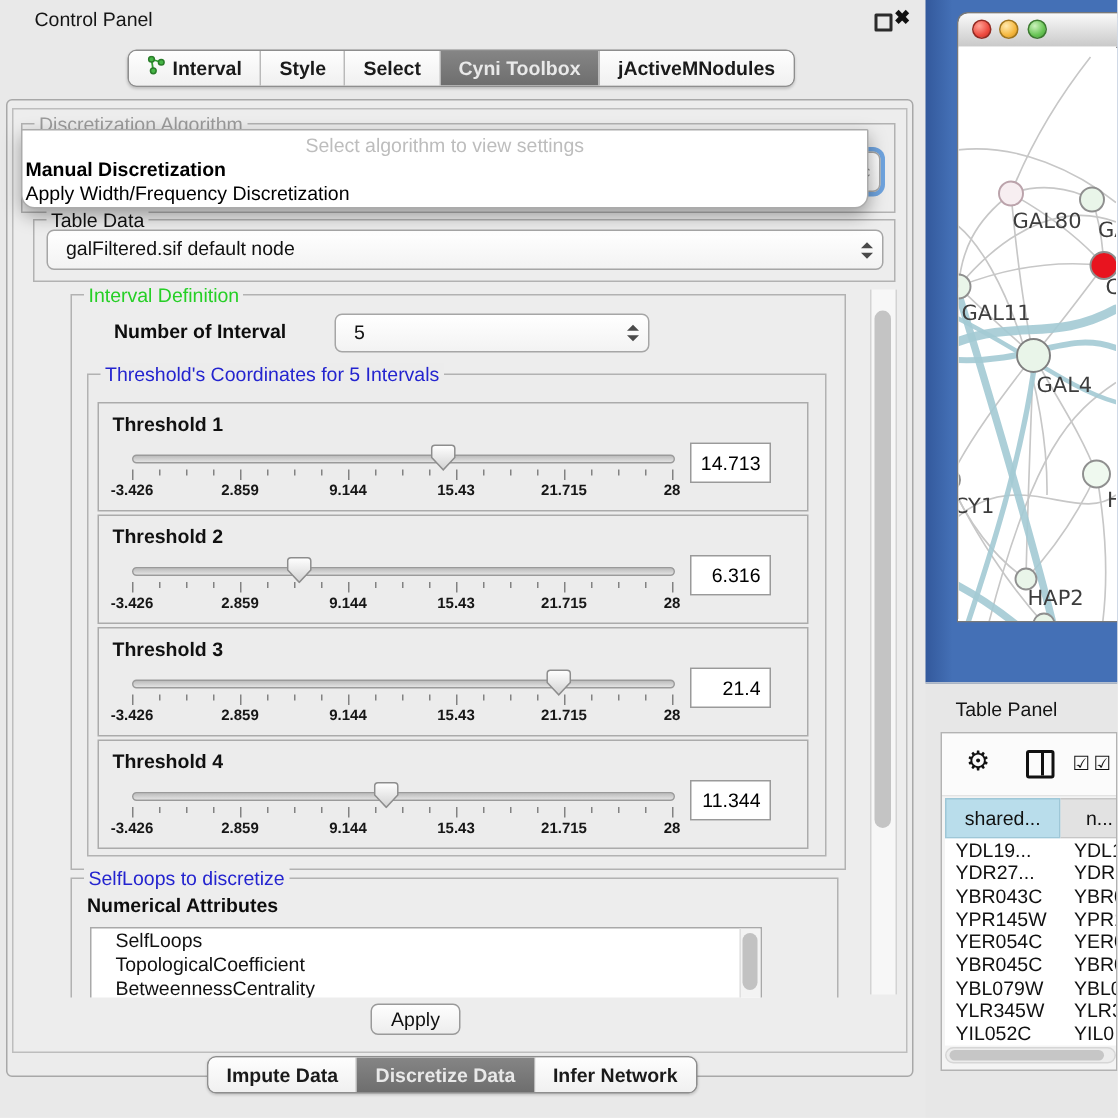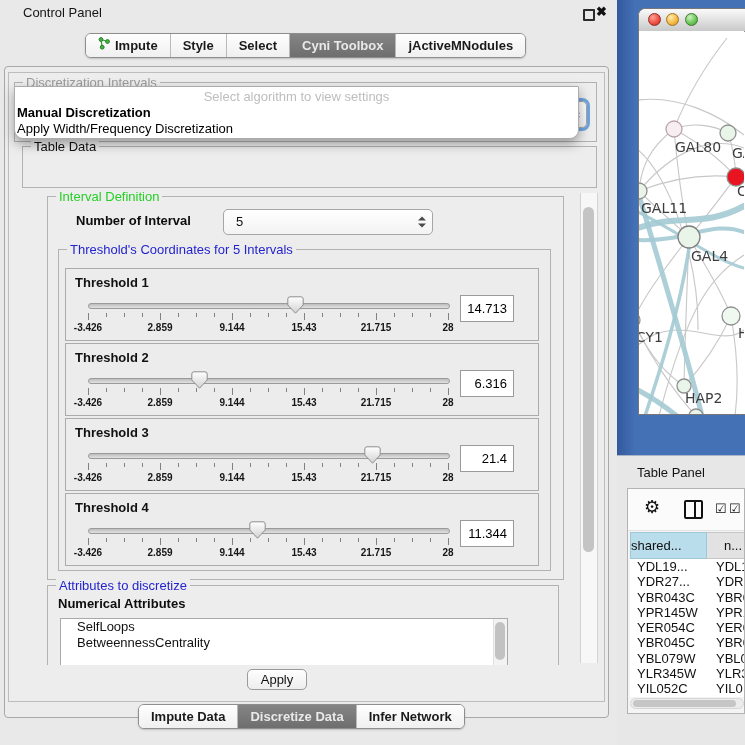--- a/index.html
+++ b/index.html
@@ -72,21 +72,21 @@
   
   #tp{position:absolute;left:617px;top:455px;width:128px;height:290px;background:#e7e7e7;border-top:1px solid #a9b4c4}
   #tp-title{position:absolute;left:20px;top:9px;font-size:13px;color:#141414}
   #tp-body{position:absolute;left:10px;top:32px;width:118px;height:226px;background:#f4f4f4;border:1px solid #b3b3b3;box-sizing:border-box;overflow:hidden}
   #tp-toolbar{position:absolute;left:0;top:0;width:100%;height:41px;background:#fbfbfb;border-bottom:1px solid #e3e3e3}
   .gear{position:absolute;left:16px;top:8px;font-size:18px;color:#111;line-height:20px}
   .colsic{position:absolute;left:56px;top:11px;width:15px;height:15px;border:2px solid #111;border-radius:2px}
   .colsic div{position:absolute;left:50%;top:0;width:2px;height:100%;background:#111}
   .chk{position:absolute;top:13px;font-size:13px;color:#111;line-height:13px}
   .hc{position:absolute;top:43px;height:27px;font-size:13px;line-height:26px;box-sizing:border-box}
-  #hc1{left:2px;width:77px;background:#b9ddeb;border:1px solid #9ec7d7;text-align:left}
+  #hc1{left:2px;width:77px;background:#b9ddeb;border:1px solid #9ec7d7;text-align:center}
   #hc2{left:79px;right:0;width:39px;background:#e2e2e2;border:1px solid #c6c6c6;border-left:none;text-align:right;padding-right:3px;overflow:hidden}
   #tp-rows{position:absolute;left:2px;top:70px;width:114px;height:138px;background:#fff;overflow:hidden}
   #tp-rows .tr{display:flex;height:15.3px;font-size:13px;line-height:15px}
   #tp-rows .c1{width:72px;padding-left:7px;overflow:hidden;white-space:nowrap}
   #tp-rows .c2{flex:1;padding-left:7px;overflow:hidden;white-space:nowrap}
   #hscroll{position:absolute;left:2px;bottom:4px;width:114px;height:11px;background:#ececec;border:1px solid #d6d6d6;border-radius:6px;box-sizing:border-box}
   #hscroll .hth{position:absolute;left:2px;top:1px;width:103px;height:7px;background:#c6c6c6;border-radius:4px}
 </style>
 </head>
 <body>
@@ -106,51 +106,58 @@
   <div class="close-ic">✖</div>
 
   <div id="top-tabs" class="seg" style="left:85px;top:33px">
       <div class="s">
         <span><svg width="12" height="13" viewBox="0 0 12 13">
             <path d="M3,2.5 L9.5,4.5 M3,2.5 L4.2,10.2" stroke="#2f9e2f" stroke-width="1.2" fill="none"></path>
             <circle cx="3" cy="2.5" r="1.9" fill="#45b545" stroke="#2a7d2a"></circle>
             <circle cx="9.5" cy="4.5" r="1.9" fill="#45b545" stroke="#2a7d2a"></circle>
             <circle cx="4.2" cy="10.2" r="1.9" fill="#45b545" stroke="#2a7d2a"></circle>
           </svg></span>
-        <span>Impute</span>
+        <span>Interval</span>
       </div>
       <div class="s">
         <span>Style</span>
       </div>
       <div class="s">
         <span>Select</span>
       </div>
       <div class="s sel">
         <span>Cyni Toolbox</span>
       </div>
       <div class="s">
         <span>jActiveMNodules</span>
       </div>
     </div>
 
   <div id="container"></div>
   <div id="inner"></div>
 
   <div class="group" style="left:14px;top:82px;width:581px;height:58px">
-    <span class="gl faded">Discretization Intervals</span>
+    <span class="gl faded">Discretization Algorithm</span>
     <div class="combo focusring" style="left:10px;top:18px;width:560px;height:25px">
       <span class="arrows">
           <div class="up"></div>
           <div class="dn"></div>
         </span>
     </div>
   </div>
 
   <div class="group" style="left:22px;top:146px;width:573px;height:40px">
     <span class="gl">Table Data</span>
+    <div class="combo" style="left:8px;top:6px;width:556px;height:25px">
+      <span class="tx">galFiltered.sif default node</span>
+      <span class="arrows">
+          <div class="up"></div>
+          <div class="dn"></div>
+        </span>
+    </div>
   </div>
 
   <div id="scrollarea">
 
     <div class="group" style="left:5px;top:4px;width:515px;height:382px">
       <span class="gl green">Interval Definition</span>
       <span class="blabel" style="left:28px;top:16px">Number of Interval</span>
       <div class="combo" style="left:175px;top:12px;width:208px;height:24px">
         <span class="tx">5</span>
         <span class="arrows">
@@ -308,25 +315,26 @@
               <div class="tlbl" style="left: 238px;">15.43</div>
               <div class="tlbl" style="left: 310px;">21.715</div>
               <div class="tlbl" style="left: 382px;">28</div>
               <input class="tval" value="11.344" style="">
             </div>
           </div>
       </div>
     </div>
 
     <div class="group" style="left:5px;top:393px;width:510px;height:84px">
-      <span class="gl blue">Attributes to discretize</span>
+      <span class="gl blue">SelfLoops to discretize</span>
       <span class="blabel" style="left:10px;top:10px">Numerical Attributes</span>
       <div id="attr-listbox">
         <div id="attr-list">
             <div class="li">SelfLoops</div>
+            <div class="li">TopologicalCoefficient</div>
             <div class="li">BetweennessCentrality</div>
           </div>
         <div class="lsb">
             <div class="lth"></div>
           </div>
       </div>
     </div>
   </div>
 
   <div id="vscroll">

